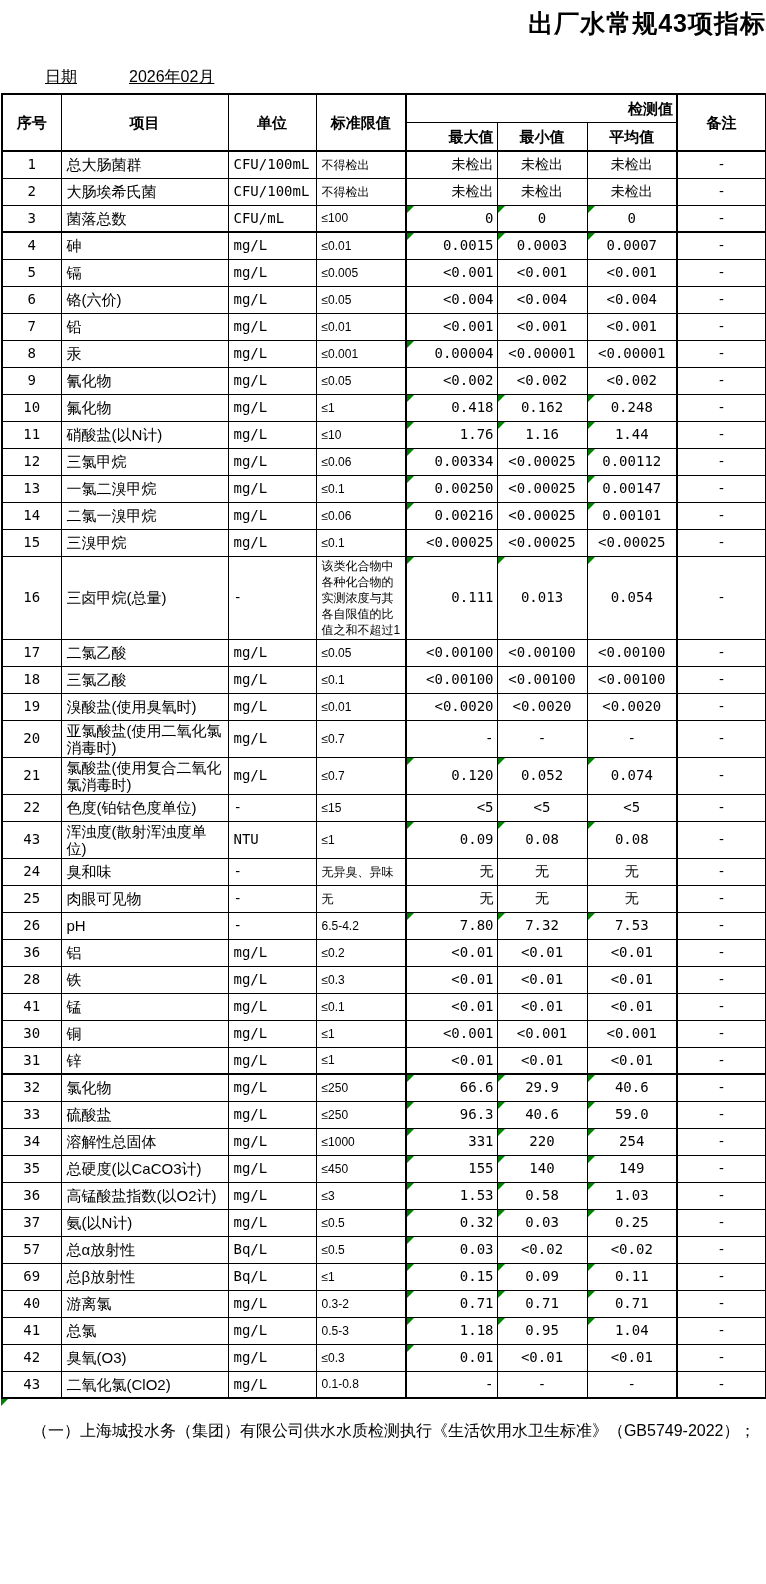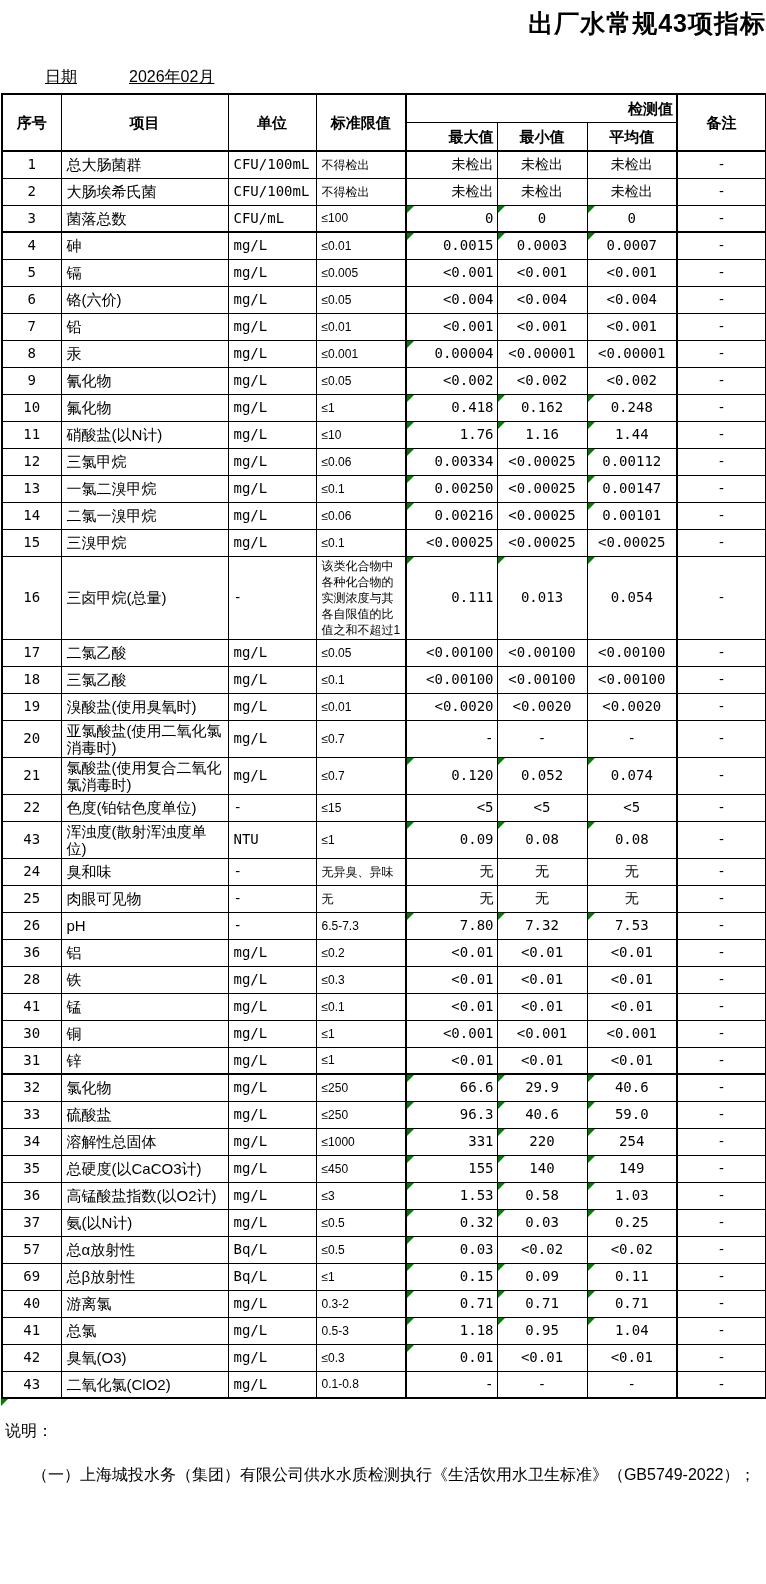--- a/index.html
+++ b/index.html
@@ -334,21 +334,21 @@
     <td class="l limit">无</td>
     <td class="c num valcell grp-l">无</td>
     <td class="c num valcell">无</td>
     <td class="c num valcell grp-r">无</td>
     <td class="c num">-</td>
   </tr>
       <tr>
     <td class="c num">26</td>
     <td class="l">pH</td>
     <td class="l num">-</td>
-    <td class="l limit">6.5-7.3</td>
+    <td class="l limit">6.5-4.2</td>
     <td class="c num valcell grp-l"><span class="flag"></span>7.80</td>
     <td class="c num valcell"><span class="flag"></span>7.32</td>
     <td class="c num valcell grp-r"><span class="flag"></span>7.53</td>
     <td class="c num">-</td>
   </tr>
       <tr>
     <td class="c num">36</td>
     <td class="l">铝</td>
     <td class="l num">mg/L</td>
     <td class="l limit">≤0.2</td>
@@ -516,15 +516,14 @@
     <td class="c num valcell">-</td>
     <td class="c num valcell grp-r">-</td>
     <td class="c num">-</td>
   </tr>
     </tbody>
 </table>
 
 <div class="corner-flag"></div>
 
 <div class="notes">
-  <p class="notes-heading">说明：</p>
   <p class="note-item">（一）上海城投水务（集团）有限公司供水水质检测执行《生活饮用水卫生标准》（GB5749-2022）；</p>
 </div>
 
 </body></html>

